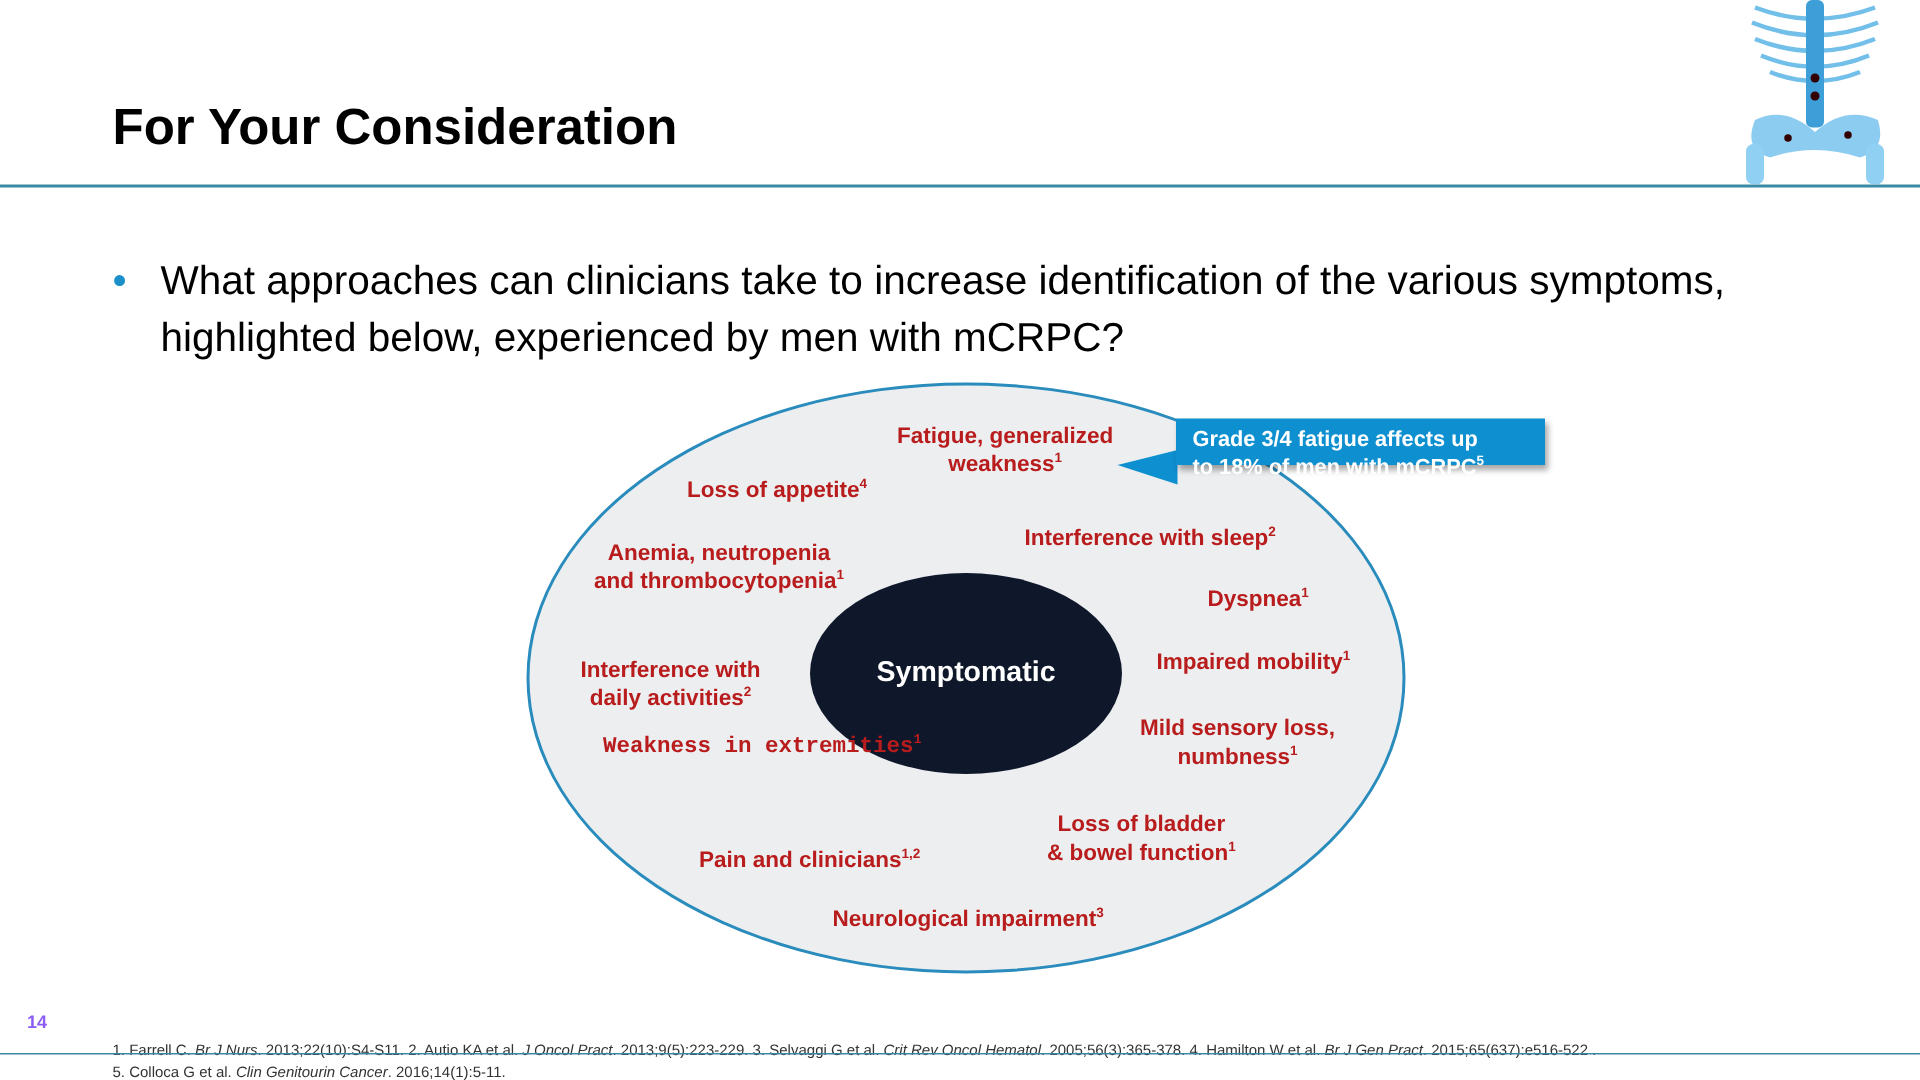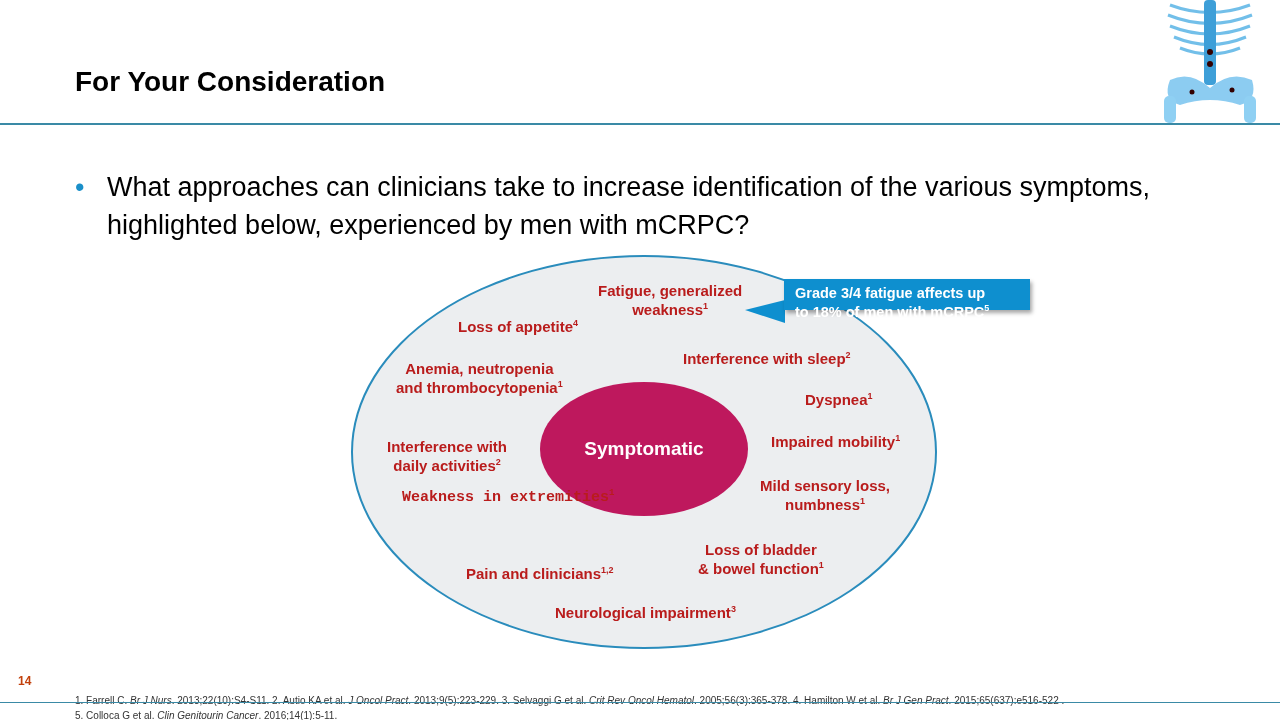--- a/index.html
+++ b/index.html
@@ -4,21 +4,21 @@
   <style>
     html, body { margin: 0; padding: 0; }
     body {
       width: 1280px; height: 720px; position: relative; overflow: hidden;
       background: #ffffff;
       font-family: "Liberation Sans", sans-serif;
       color: #000;
     }
     .title {
       position: absolute; left: 75px; top: 66px;
-      font-size: 28px; font-weight: bold; letter-spacing: 0px;
+      font-size: 34px; font-weight: bold; letter-spacing: 0px;
     }
     .header-rule {
       position: absolute; left: 0; top: 123px; width: 1280px; height: 2px;
       background: #3a8aa6;
     }
     .skeleton {
       position: absolute; left: 1140px; top: 0; width: 140px; height: 123px;
     }
     .bullet-block {
       position: absolute; left: 75px; top: 168px; width: 1120px;
@@ -32,21 +32,21 @@
     .outer-ellipse {
       position: absolute; left: 351px; top: 255px; width: 586px; height: 394px;
       border-radius: 50%;
       background: #eceef0;
       border: 2px solid #2a8cbc;
       box-sizing: border-box;
     }
     .inner-ellipse {
       position: absolute; left: 540px; top: 382px; width: 208px; height: 134px;
       border-radius: 50%;
-      background: #be185d;
+      background: #0f172a;
       color: #fff;
       display: flex; align-items: center; justify-content: center;
       text-align: center; font-weight: bold; font-size: 19px; line-height: 24px;
     }
     .sym {
       position: absolute; font-weight: bold; font-size: 15px; line-height: 19px;
       text-align: center; white-space: nowrap; color: #b91c1c;
     }
     .sym sup { font-size: 9px; vertical-align: 6px; line-height: 0; }
 
@@ -59,21 +59,21 @@
     }
     .callout sup { font-size: 9px; vertical-align: 6px; line-height: 0; }
     .callout-tail {
       position: absolute; left: 745px; top: 300px; width: 0; height: 0;
       border-top: 10px solid transparent;
       border-bottom: 13px solid transparent;
       border-right: 40px solid #0e8fcf;
     }
 
     .page-num {
-      position: absolute; left: 18px; top: 674px; font-size: 12px; font-weight: bold; color: #c2410c;
+      position: absolute; left: 18px; top: 674px; font-size: 12px; font-weight: bold; color: #8b5cf6;
     }
     .refs {
       position: absolute; left: 75px; top: 665px; font-size: 10px; line-height: 15px; color: #333;
       white-space: nowrap;
       margin-top: 28px;
     }
     .refs i { font-style: italic; }
     .footer-rule {
       position: absolute; left: 0; top: 702px; width: 1280px; height: 1px; background: #3a8aa6;
     }

